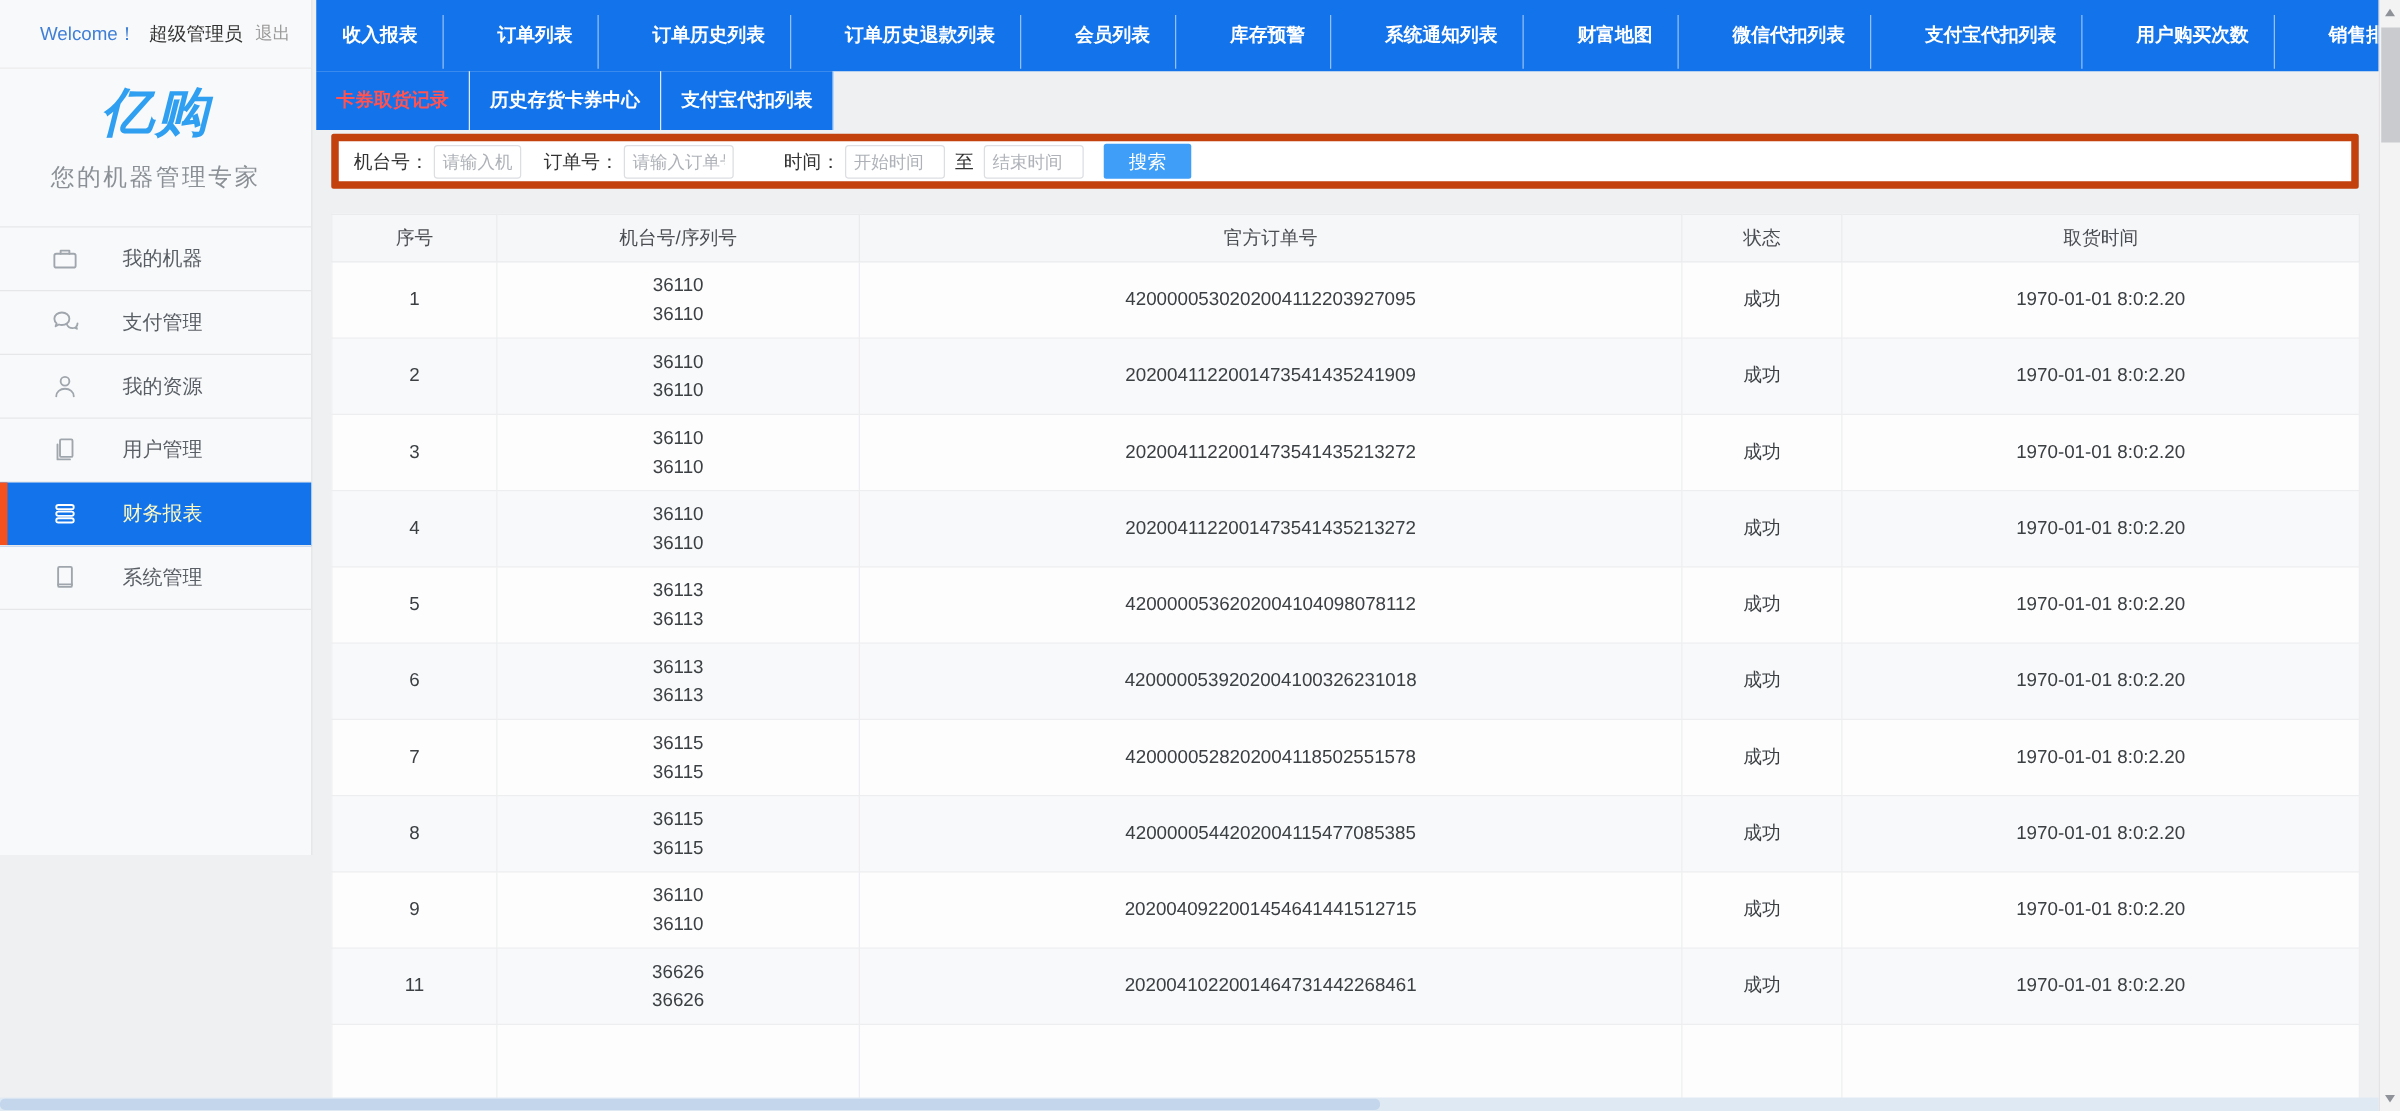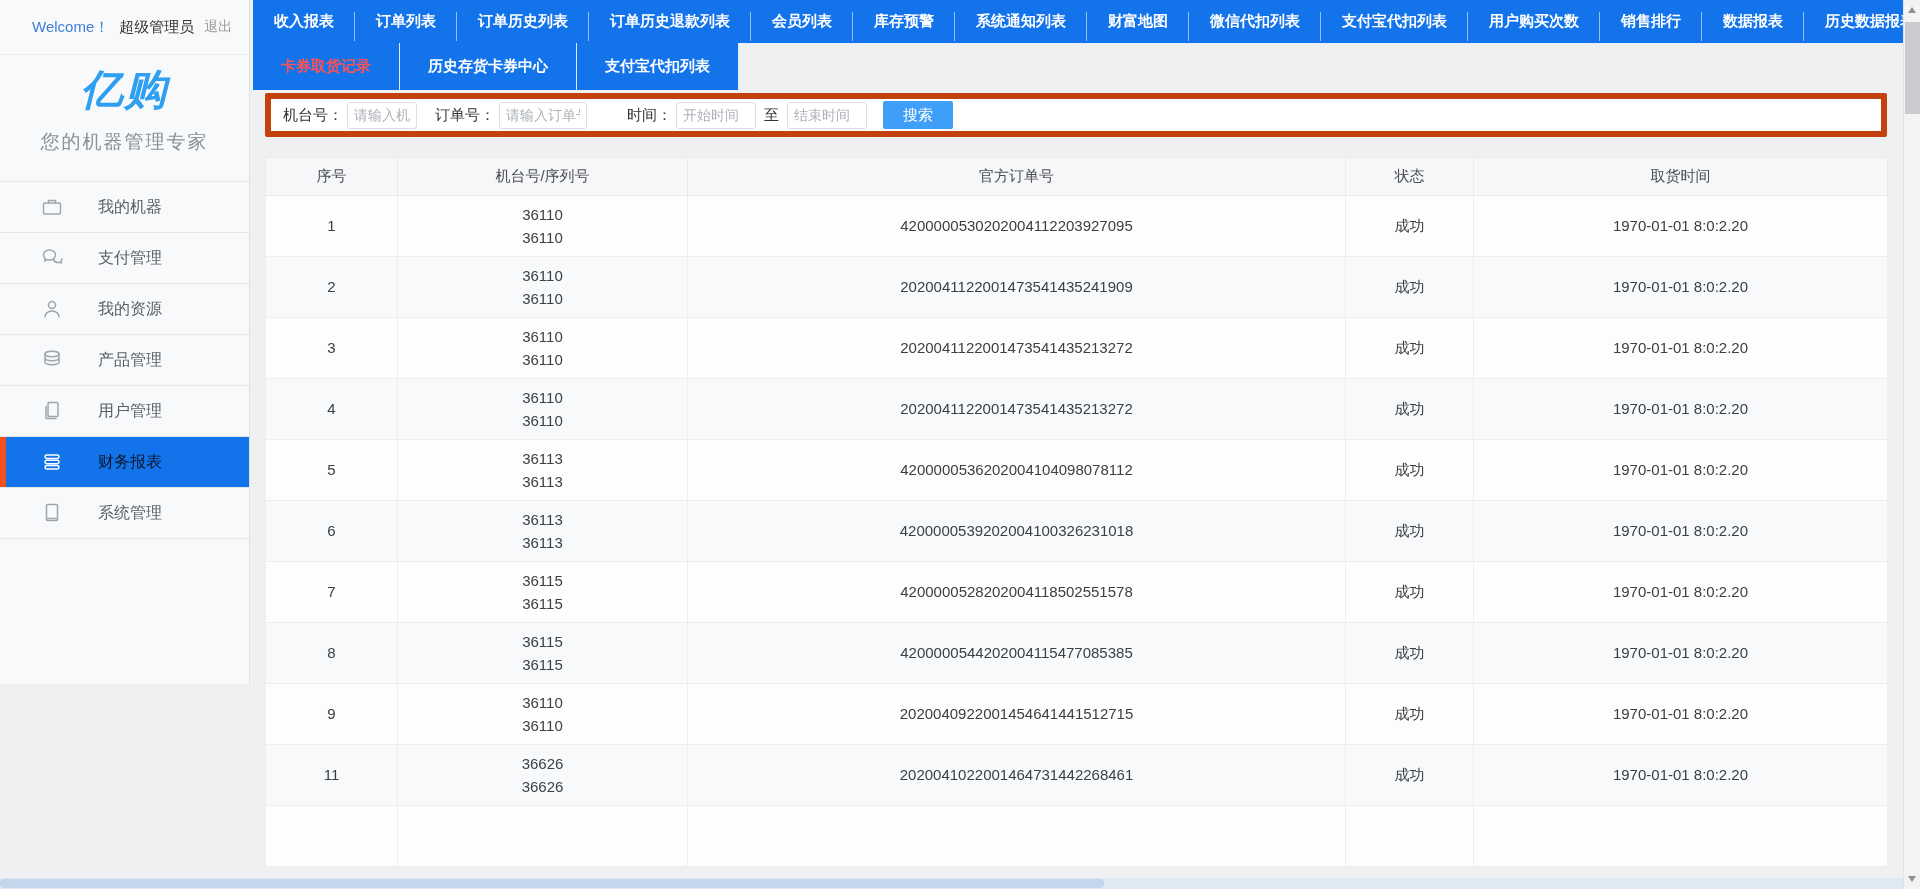--- a/index.html
+++ b/index.html
@@ -19,37 +19,37 @@
   .sb-logo { font-size:42px; font-weight:bold; font-style:italic;
     color:#2f9ff2; letter-spacing:2px; line-height:1.1; }
   .sb-slogan { font-size:19px; color:#8a9096; letter-spacing:2px; margin-top:16px; }
   .sb-menu { margin-top:16px; border-top:1px solid #e5e7e9; }
   .menu-item { height:51px; display:flex; align-items:center; gap:34px;
     padding-left:40px; border-bottom:1px solid #e5e7e9; cursor:pointer;
     font-size:16px; color:#5a5f66; position:relative; background:transparent; }
   .menu-item .mi-icon { width:24px; height:24px; display:inline-flex; }
   .menu-item .mi-icon svg { width:24px; height:24px; stroke:#a0a6ad; fill:none;
     stroke-width:1.5; stroke-linecap:round; stroke-linejoin:round; }
-  .menu-item[data-active="true"] { background:#1273eb; color:#0f172a; }
+  .menu-item[data-active="true"] { background:#1273eb; color:#fef9c3; }
   .menu-item[data-active="true"]::before { content:""; position:absolute; left:0; top:0;
     width:6px; height:100%; background:#f4511e; }
   .menu-item[data-active="true"] .mi-icon svg { stroke:#fff; }
 
   
   .main { position:absolute; left:253px; top:0; width:1650px; height:889px; }
 
-  .topnav { height:43px; background:#1273eb; display:flex; align-items:stretch; }
+  .topnav { height:57px; background:#1273eb; display:flex; align-items:stretch;gap:22px; }
   .topnav .tab { display:flex; align-items:center; padding:0 21px; color:#fff;
     font-size:15px; font-weight:bold; cursor:pointer; position:relative; white-space:nowrap; }
   .topnav .tab::after { content:""; position:absolute; right:0; top:12px; bottom:2px;
     width:1px; background:rgba(255,255,255,.55); }
 
   .subnav { height:47px; display:flex; }
   .subnav .subtab { background:#1273eb; display:flex; align-items:center;
-    padding:0 28px; color:#fff; font-size:15px; font-weight:bold; cursor:pointer;
+    padding:0 16px; color:#fff; font-size:15px; font-weight:bold; cursor:pointer;
     border-right:1px solid rgba(255,255,255,.85); white-space:nowrap; }
   .subnav .subtab[data-active="true"] { color:#ff5252; }
 
   .search-panel { margin:3px 12px 0 12px; width:1622px; height:44px; background:#fff;
     border:6px solid #c2410c; border-radius:2px; display:flex; align-items:center;
     padding-left:12px; font-size:15px; color:#333; }
   .search-panel label { margin-right:4px; white-space:nowrap; }
   .search-panel input { height:27px; border:1px solid #dcdee2; border-radius:3px;
     padding:0 6px; font-size:14px; color:#333; outline:none;
     font-family:"Liberation Sans","DejaVu Sans",sans-serif; }
@@ -125,30 +125,20 @@
       <div class="menu-item" data-active="false">
         <span class="mi-icon">
           <svg viewBox="0 0 24 24">
             <circle cx="12" cy="8" r="3.5"></circle>
             <path d="M5 20c0-3.5 3.1-6 7-6s7 2.5 7 6"></path>
           </svg>
         </span>
         <span>我的资源</span>
       </div>
 
-      <div class="menu-item" data-active="false">
-        <span class="mi-icon">
-          <svg viewBox="0 0 24 24">
-            <ellipse cx="12" cy="6" rx="7" ry="2.7"></ellipse>
-            <path d="M5 6v4c0 1.5 3.1 2.7 7 2.7s7-1.2 7-2.7V6"></path>
-            <path d="M5 10v4c0 1.5 3.1 2.7 7 2.7s7-1.2 7-2.7v-4"></path>
-          </svg>
-        </span>
-        <span>产品管理</span>
-      </div>
 
       <div class="menu-item" data-active="false">
         <span class="mi-icon">
           <svg viewBox="0 0 24 24">
             <rect x="8" y="3.5" width="10" height="14" rx="1"></rect>
             <path d="M6 7.5v12h10"></path>
           </svg>
         </span>
         <span>用户管理</span>
       </div>

